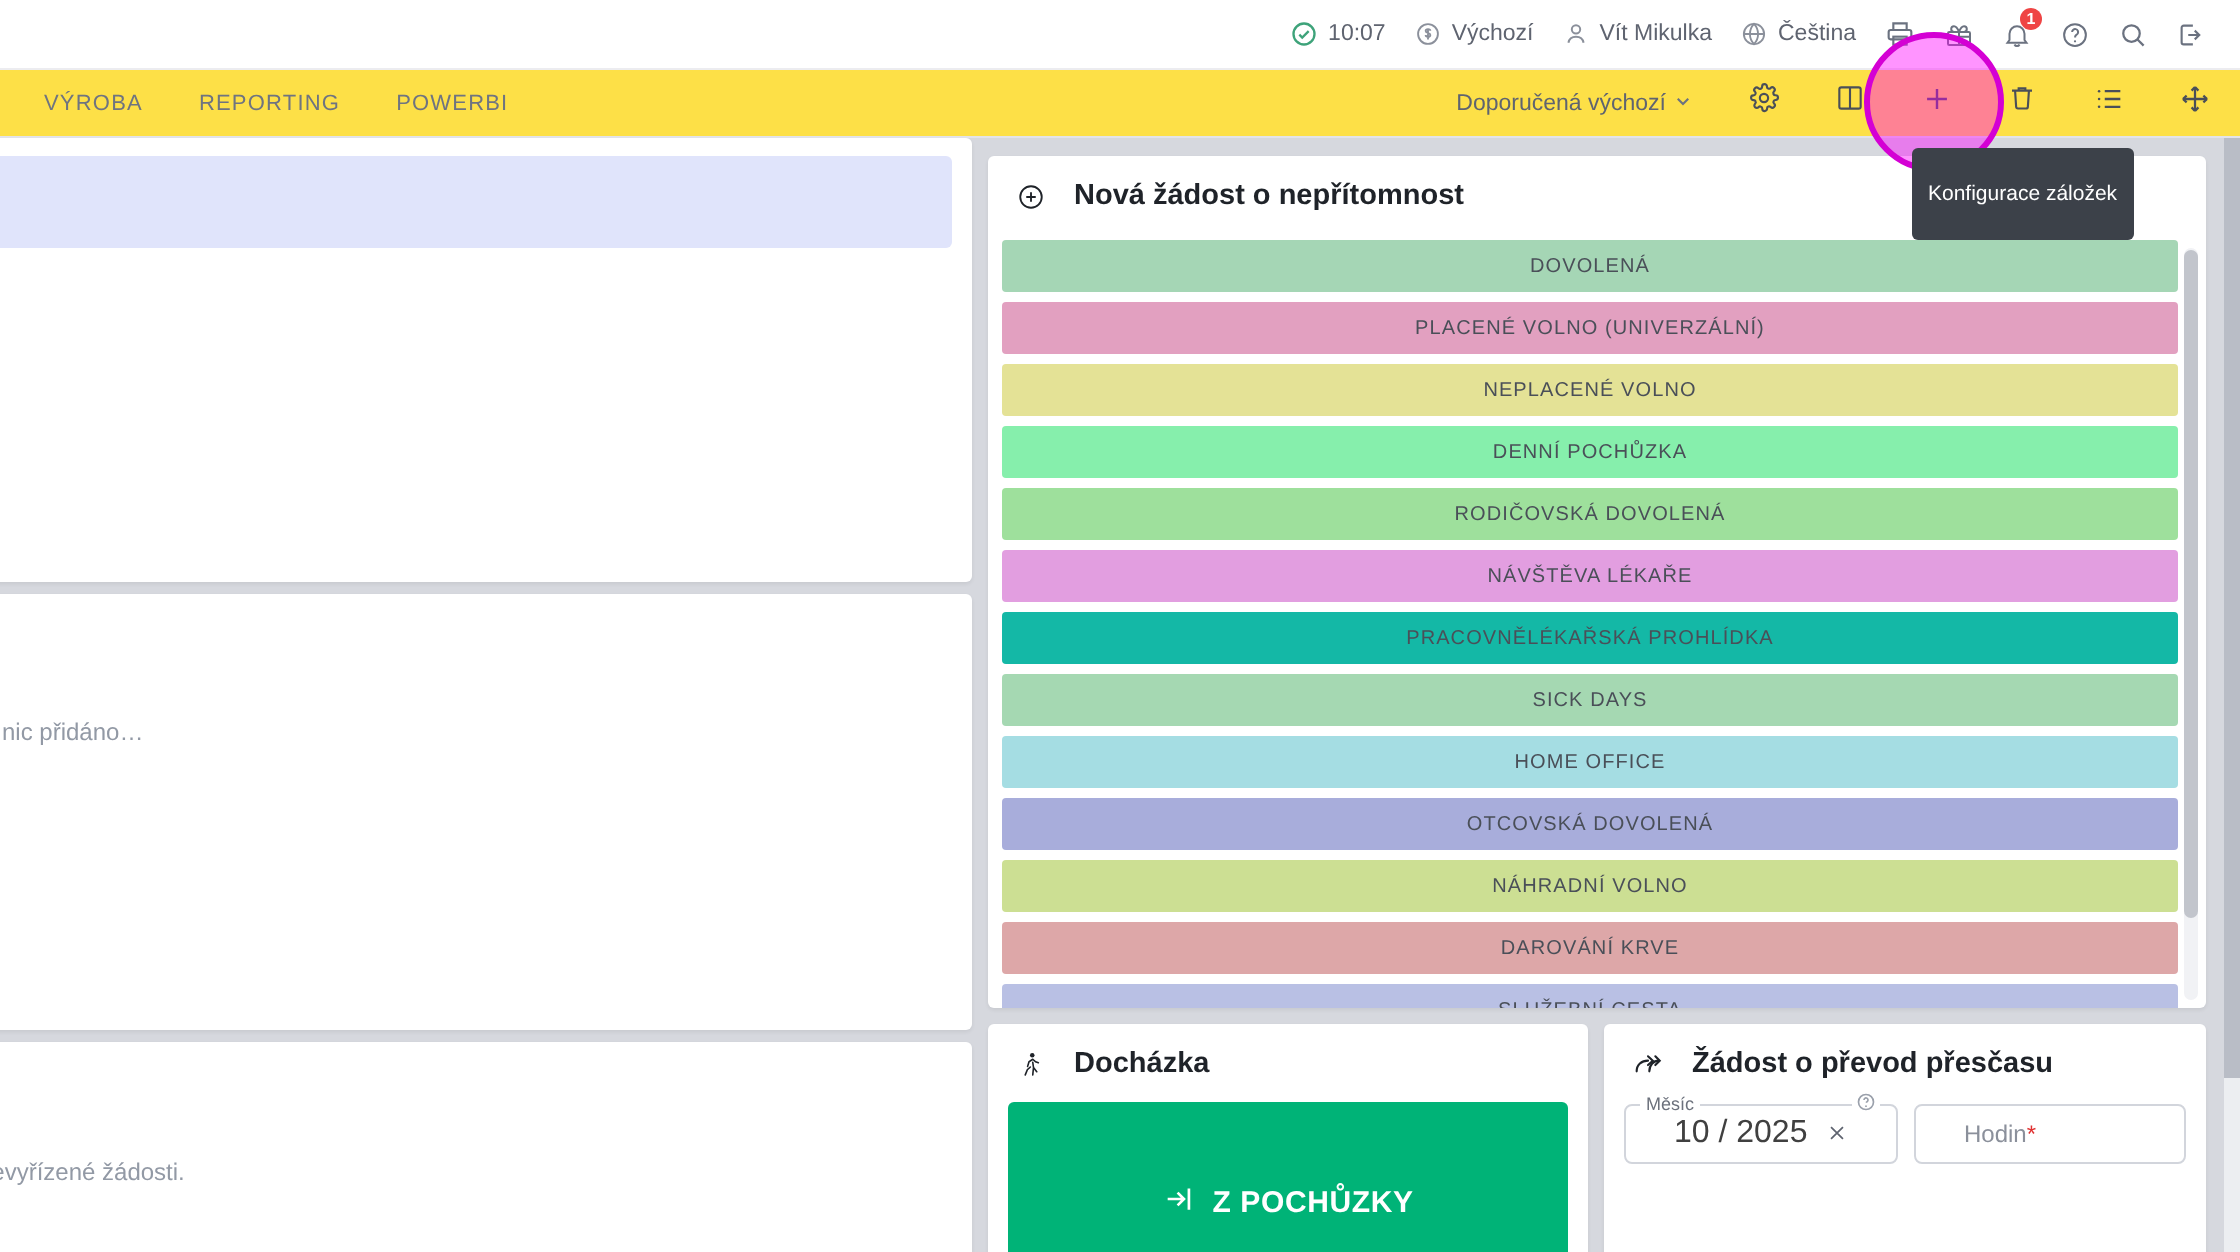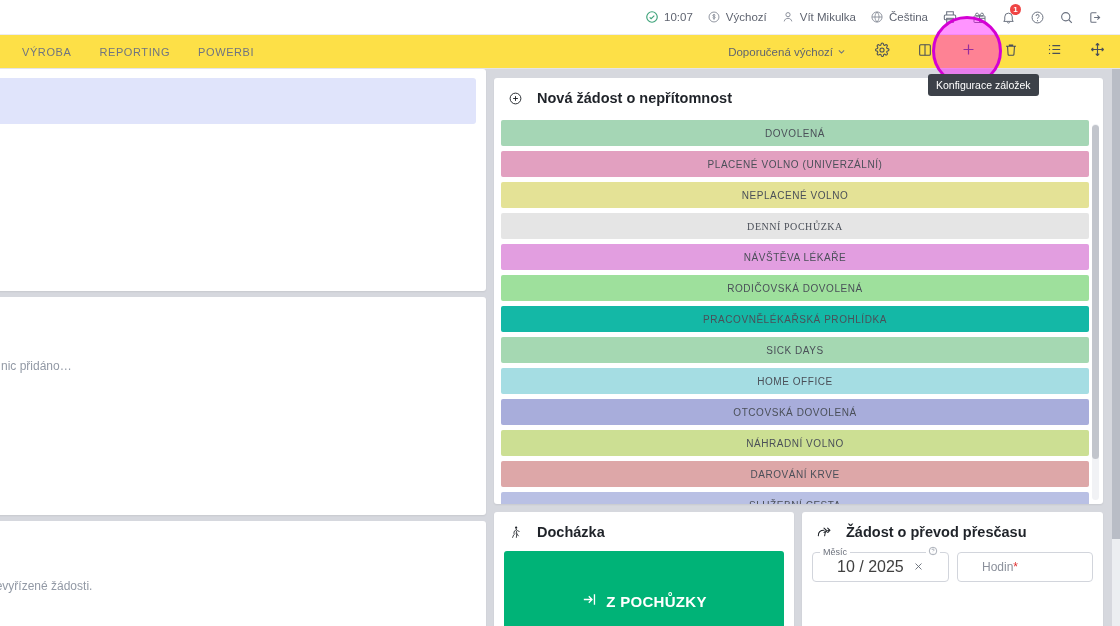--- a/index.html
+++ b/index.html
@@ -60,23 +60,23 @@
     font-size: 11.5px; color: #5f6470; padding: 0 8px;
   }
   .nav-icon-btn {
     width: 30px; height: 34px;
     display: flex; align-items: center; justify-content: center;
     color: #5f6470;
   }
 
   
   .tooltip {
-    position: absolute; left: 928px; top: 74px;
+    position: absolute; left: 956px; top: 74px;
     background: #3c4149; color: #ffffff;
-    font-size: 10.5px; padding: 5px 8px;
+    font-size: 10.5px; padding: 17px 8px;
     border-radius: 3px; white-space: nowrap;
     z-index: 60;
     text-align: center;
   }
 
   
   .cursor-halo {
     position: absolute; left: 932px; top: 16px;
     width: 70px; height: 70px; border-radius: 50%;
     border: 3px solid #d400d4;
@@ -413,28 +413,28 @@
     <div class="req-list" id="req-list">
         <div class="req-btn" style="background: rgb(165, 214, 181);">
           <span>DOVOLENÁ</span>
         </div>
         <div class="req-btn" style="background: rgb(226, 160, 192);">
           <span>PLACENÉ VOLNO (UNIVERZÁLNÍ)</span>
         </div>
         <div class="req-btn" style="background: rgb(228, 226, 150);">
           <span>NEPLACENÉ VOLNO</span>
         </div>
-        <div class="req-btn" style="background: #e5e5e5; font-family: Liberation Serif, serif;">
+        <div class="req-btn" style="background: #86efac;">
           <span>DENNÍ POCHŮZKA</span>
+        </div>
+        <div class="req-btn" style="background: rgb(158, 224, 156);">
+          <span>RODIČOVSKÁ DOVOLENÁ</span>
         </div>
         <div class="req-btn" style="background: rgb(226, 158, 224);">
           <span>NÁVŠTĚVA LÉKAŘE</span>
-        </div>
-        <div class="req-btn" style="background: rgb(158, 224, 156);">
-          <span>RODIČOVSKÁ DOVOLENÁ</span>
         </div>
         <div class="req-btn" style="background: #14b8a6;">
           <span>PRACOVNĚLÉKAŘSKÁ PROHLÍDKA</span>
         </div>
         <div class="req-btn" style="background: rgb(165, 216, 178);">
           <span>SICK DAYS</span>
         </div>
         <div class="req-btn" style="background: rgb(165, 221, 227);">
           <span>HOME OFFICE</span>
         </div>

